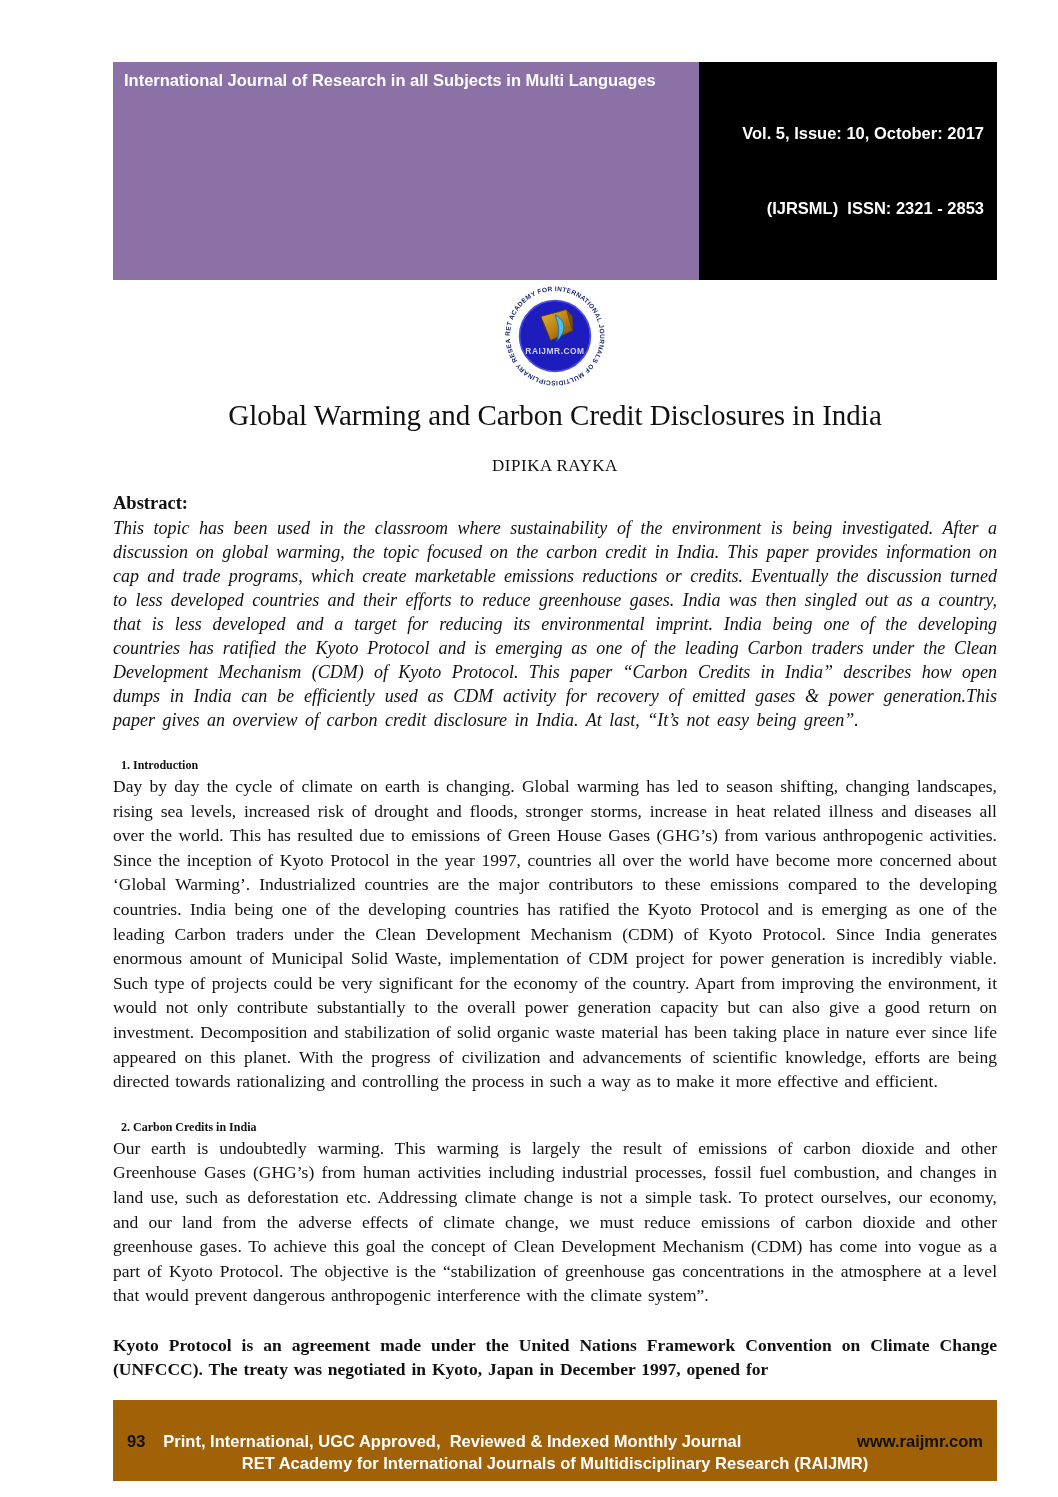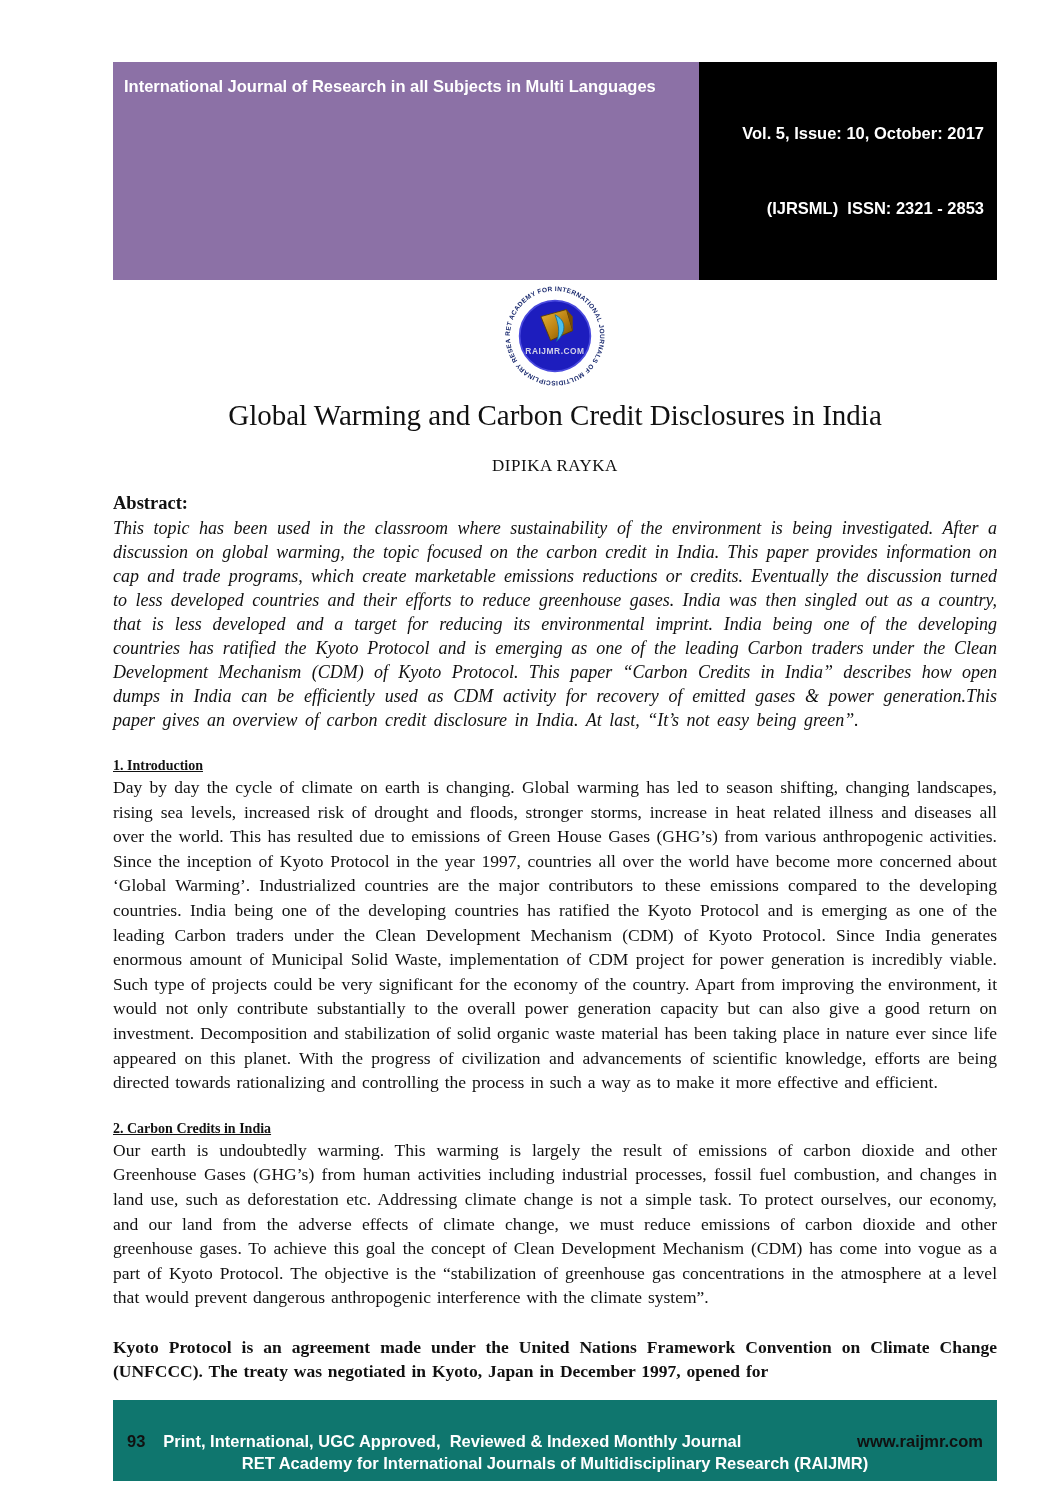--- a/index.html
+++ b/index.html
@@ -21,21 +21,21 @@
     width: 884px;
   }
   .header-left {
     flex: 1;
     background: #8c71a6;
     color: #ffffff;
     font-family: "Liberation Sans", sans-serif;
     font-weight: bold;
     font-size: 16.5px;
     line-height: 25px;
-    padding: 12px 6px 9px 11px;
+    padding: 6px 6px 9px 11px;
   }
   .header-right {
     width: 298px;
     box-sizing: border-box;
     background: #000000;
     color: #ffffff;
     font-family: "Liberation Sans", sans-serif;
     font-weight: bold;
     font-size: 16.5px;
     line-height: 25px;
@@ -71,42 +71,41 @@
   }
   .abstract-text {
     margin: 2px 0 0;
     font-style: italic;
     font-size: 18px;
     line-height: 24px;
     text-align: justify;
     word-spacing: 3px;
   }
   .section-heading {
-    margin: 26px 0 0;
-    font-size: 14px;
+    margin: 26px 8px 0;
+    font-size: 12px;
     font-weight: bold;
-    text-decoration: underline;
   }
   .body-para {
     margin: 1px 0 0;
     font-size: 17.5px;
     line-height: 24.6px;
     text-align: justify;
     word-spacing: 1.5px;
   }
   .body-para + .body-para { margin-top: 25px; font-weight: bold; }
 
   
   .page-footer {
     position: absolute;
     top: 1400px;
     left: 113px;
     width: 884px;
     box-sizing: border-box;
-    background: #0f766e;
+    background: #a16207;
     font-family: "Liberation Sans", sans-serif;
     font-weight: bold;
     font-size: 16.5px;
     color: #ffffff;
     padding: 6px 14px 8px 14px;
   }
   .footer-line1 { display: flex; align-items: baseline; white-space: pre-wrap; }
   .footer-page-number { color: #111111; margin-right: 18px; }
   .footer-journal-info { flex: 1; margin-top: 26px; }
   .footer-website { color: #111111; }

